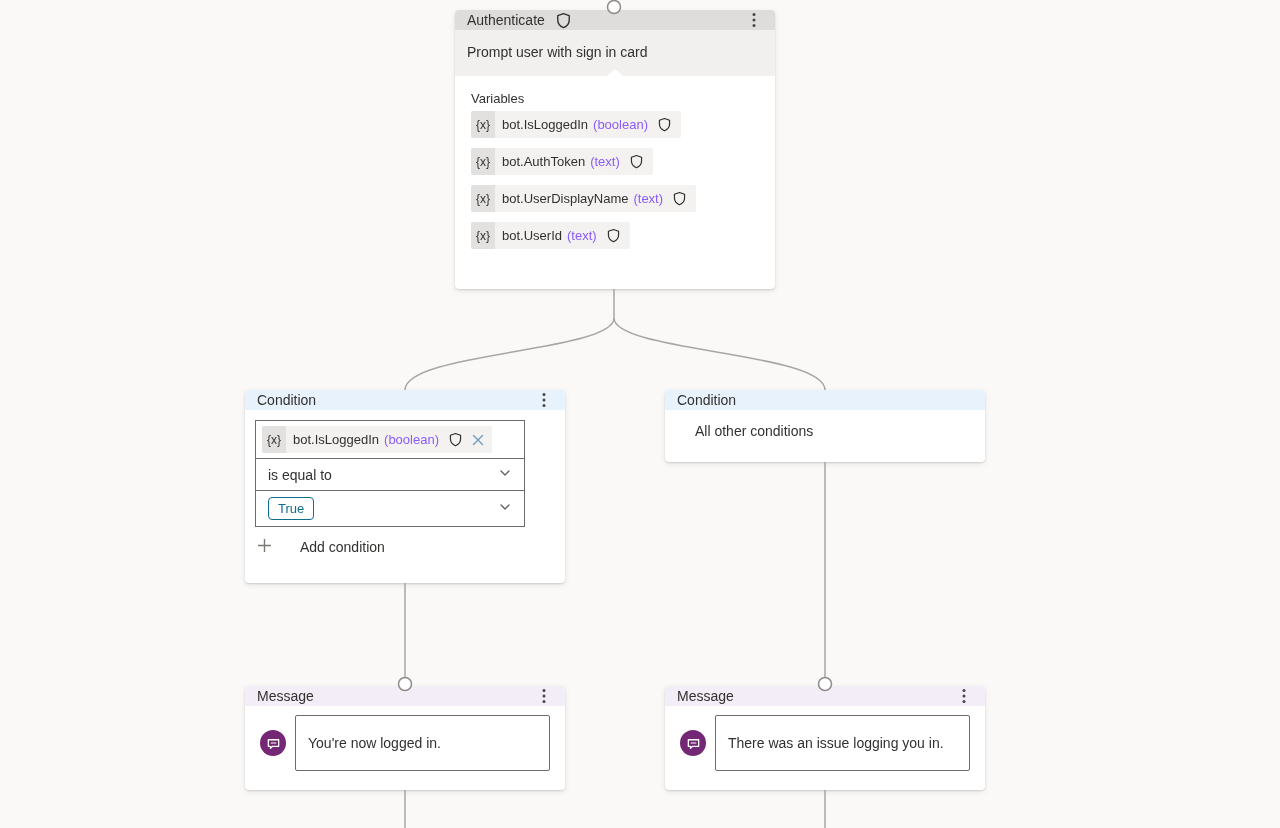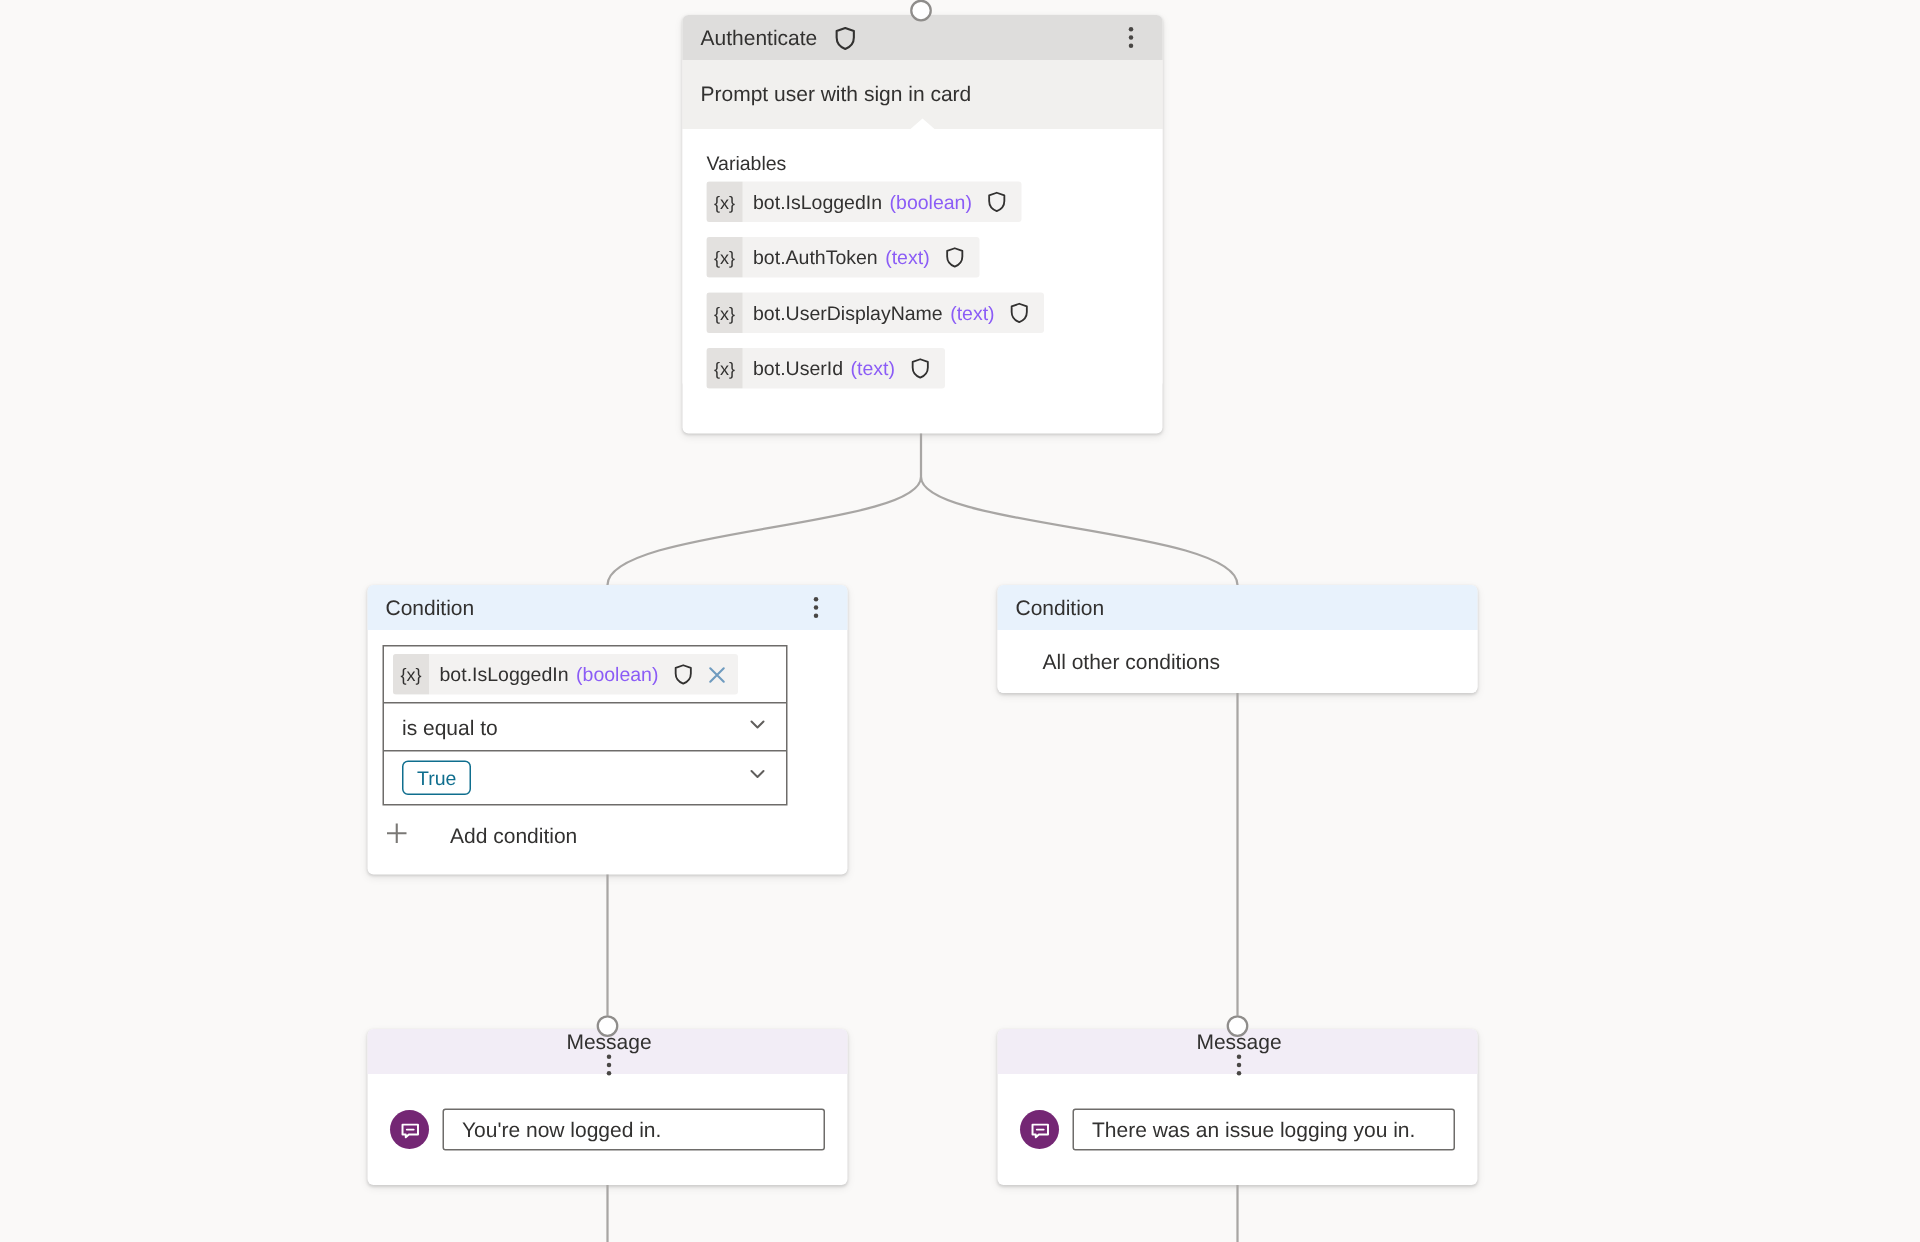--- a/index.html
+++ b/index.html
@@ -5,21 +5,21 @@
   html,body{margin:0;padding:0;}
   body{font-family:"Liberation Sans","DejaVu Sans",sans-serif;background:#faf9f8;}
   .canvas{position:relative;width:1280px;height:828px;background:#faf9f8;overflow:hidden;}
 
   
   .wires{position:absolute;left:0;top:0;width:1280px;height:828px;z-index:3;pointer-events:none;}
 
   
   .node{position:absolute;width:320px;background:#fff;border-radius:4px;z-index:2;
         box-shadow:0 1px 2px rgba(0,0,0,.13),0 2px 6px rgba(0,0,0,.08);color:#323130;}
-  .node-header{height:30px;display:flex;align-items:center;padding:0 10px 0 12px;
+  .node-header{height:20px;display:flex;align-items:center;padding:0 10px 0 12px;
                border-radius:4px 4px 0 0;font-size:14px;color:#323130;box-sizing:border-box;}
   .node-header .title{flex:0 0 auto;}
   .node-header .spacer{flex:1;}
   .kebab{width:22px;height:22px;display:flex;align-items:center;justify-content:center;cursor:pointer;}
 
   
   .node-auth{left:455px;top:10px;height:279px;}
   .node-auth .node-header{background:#dedddc;}
   .auth-shield{margin-left:10px;display:flex;align-items:center;}
   .auth-sub{background:#f1f0ee;padding:14px 12px;font-size:14px;box-sizing:border-box;height:46px;}
@@ -50,25 +50,25 @@
   .cond-row-val{padding:0 12px;height:36px;display:flex;align-items:center;cursor:pointer;}
   .cond-row-op .grow,.cond-row-val .grow{flex:1;}
   .true-chip{border:1px solid #0f6e8e;color:#0f6e8e;border-radius:4px;padding:3px 9px;font-size:13px;}
   .add-cond{display:flex;align-items:center;gap:28px;margin:11px 0 0 12px;padding-bottom:16px;
             font-size:14px;color:#323130;cursor:pointer;width:max-content;}
   .cond-simple-body{padding:13px 30px;font-size:14px;border-radius:0 0 4px 4px;background:#fff;}
 
   
   .node-msg-left{left:245px;top:686px;height:104px;}
   .node-msg-right{left:665px;top:686px;height:104px;}
-  .node-msg-left .node-header,.node-msg-right .node-header{background:#f2edf6;flex-direction:column;}
+  .node-msg-left .node-header,.node-msg-right .node-header{background:#f2edf6;}
   .msg-body{display:flex;align-items:center;padding:0 15px;height:74px;box-sizing:border-box;}
   .msg-icon{flex:0 0 26px;width:26px;height:26px;border-radius:50%;background:#742774;
             display:flex;align-items:center;justify-content:center;}
-  .msg-box{flex:1;margin-left:9px;height:28px;border:1px solid #6e6c6a;border-radius:2px;
+  .msg-box{flex:1;margin-left:9px;height:56px;border:1px solid #6e6c6a;border-radius:2px;
            display:flex;align-items:center;padding:0 12px;font-size:14px;background:#fff;
            box-sizing:border-box;cursor:text;}
 </style>
 </head>
 <body>
 
 <div class="canvas">
 
   <svg class="wires">
     <path d="M614 289 L614 318" fill="none" stroke="#a8a6a4" stroke-width="1.5"></path>

